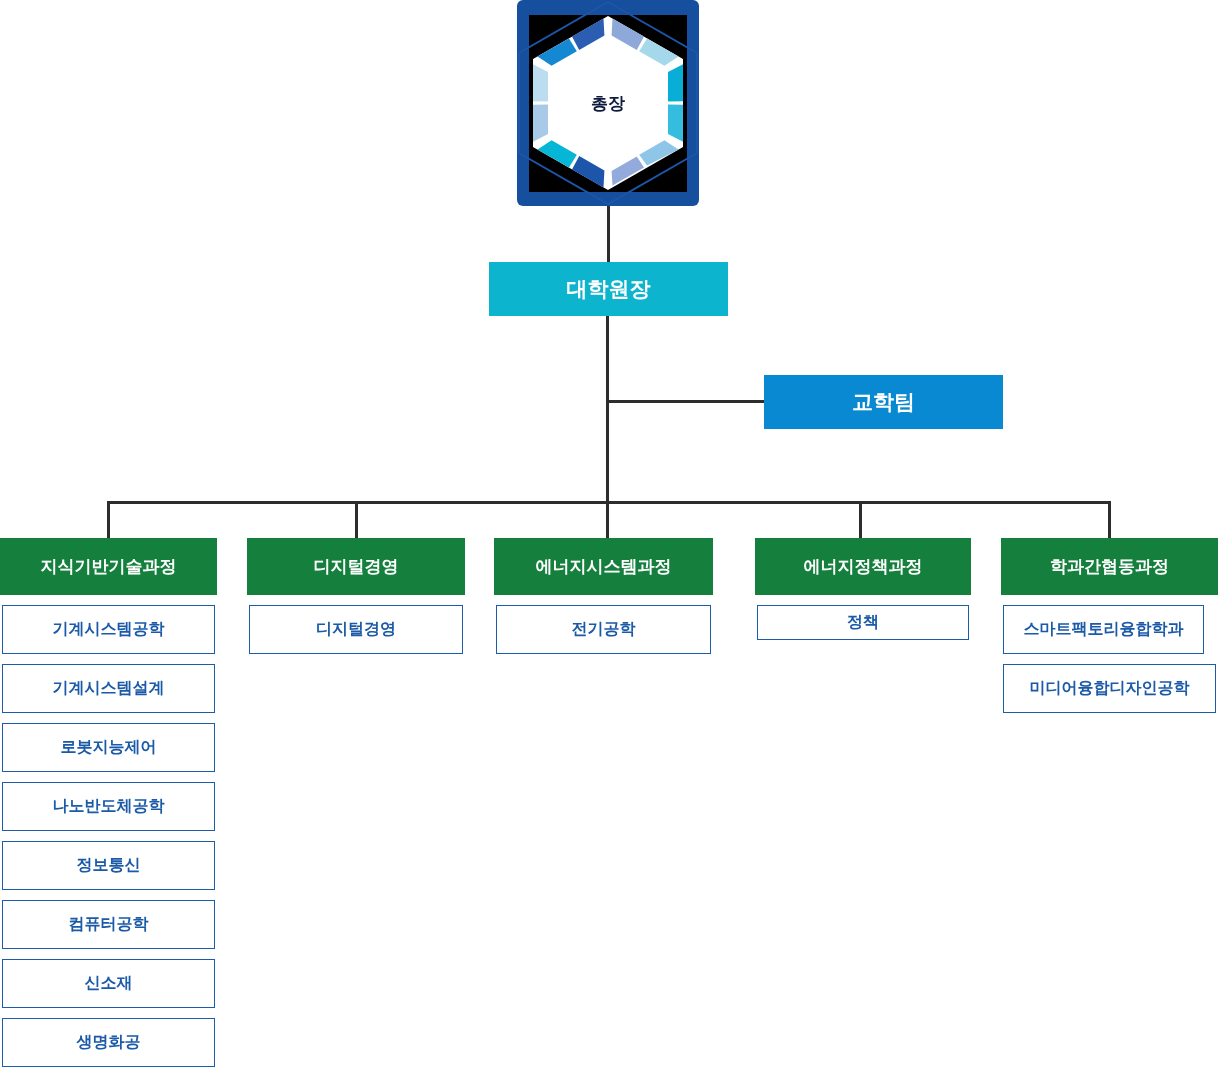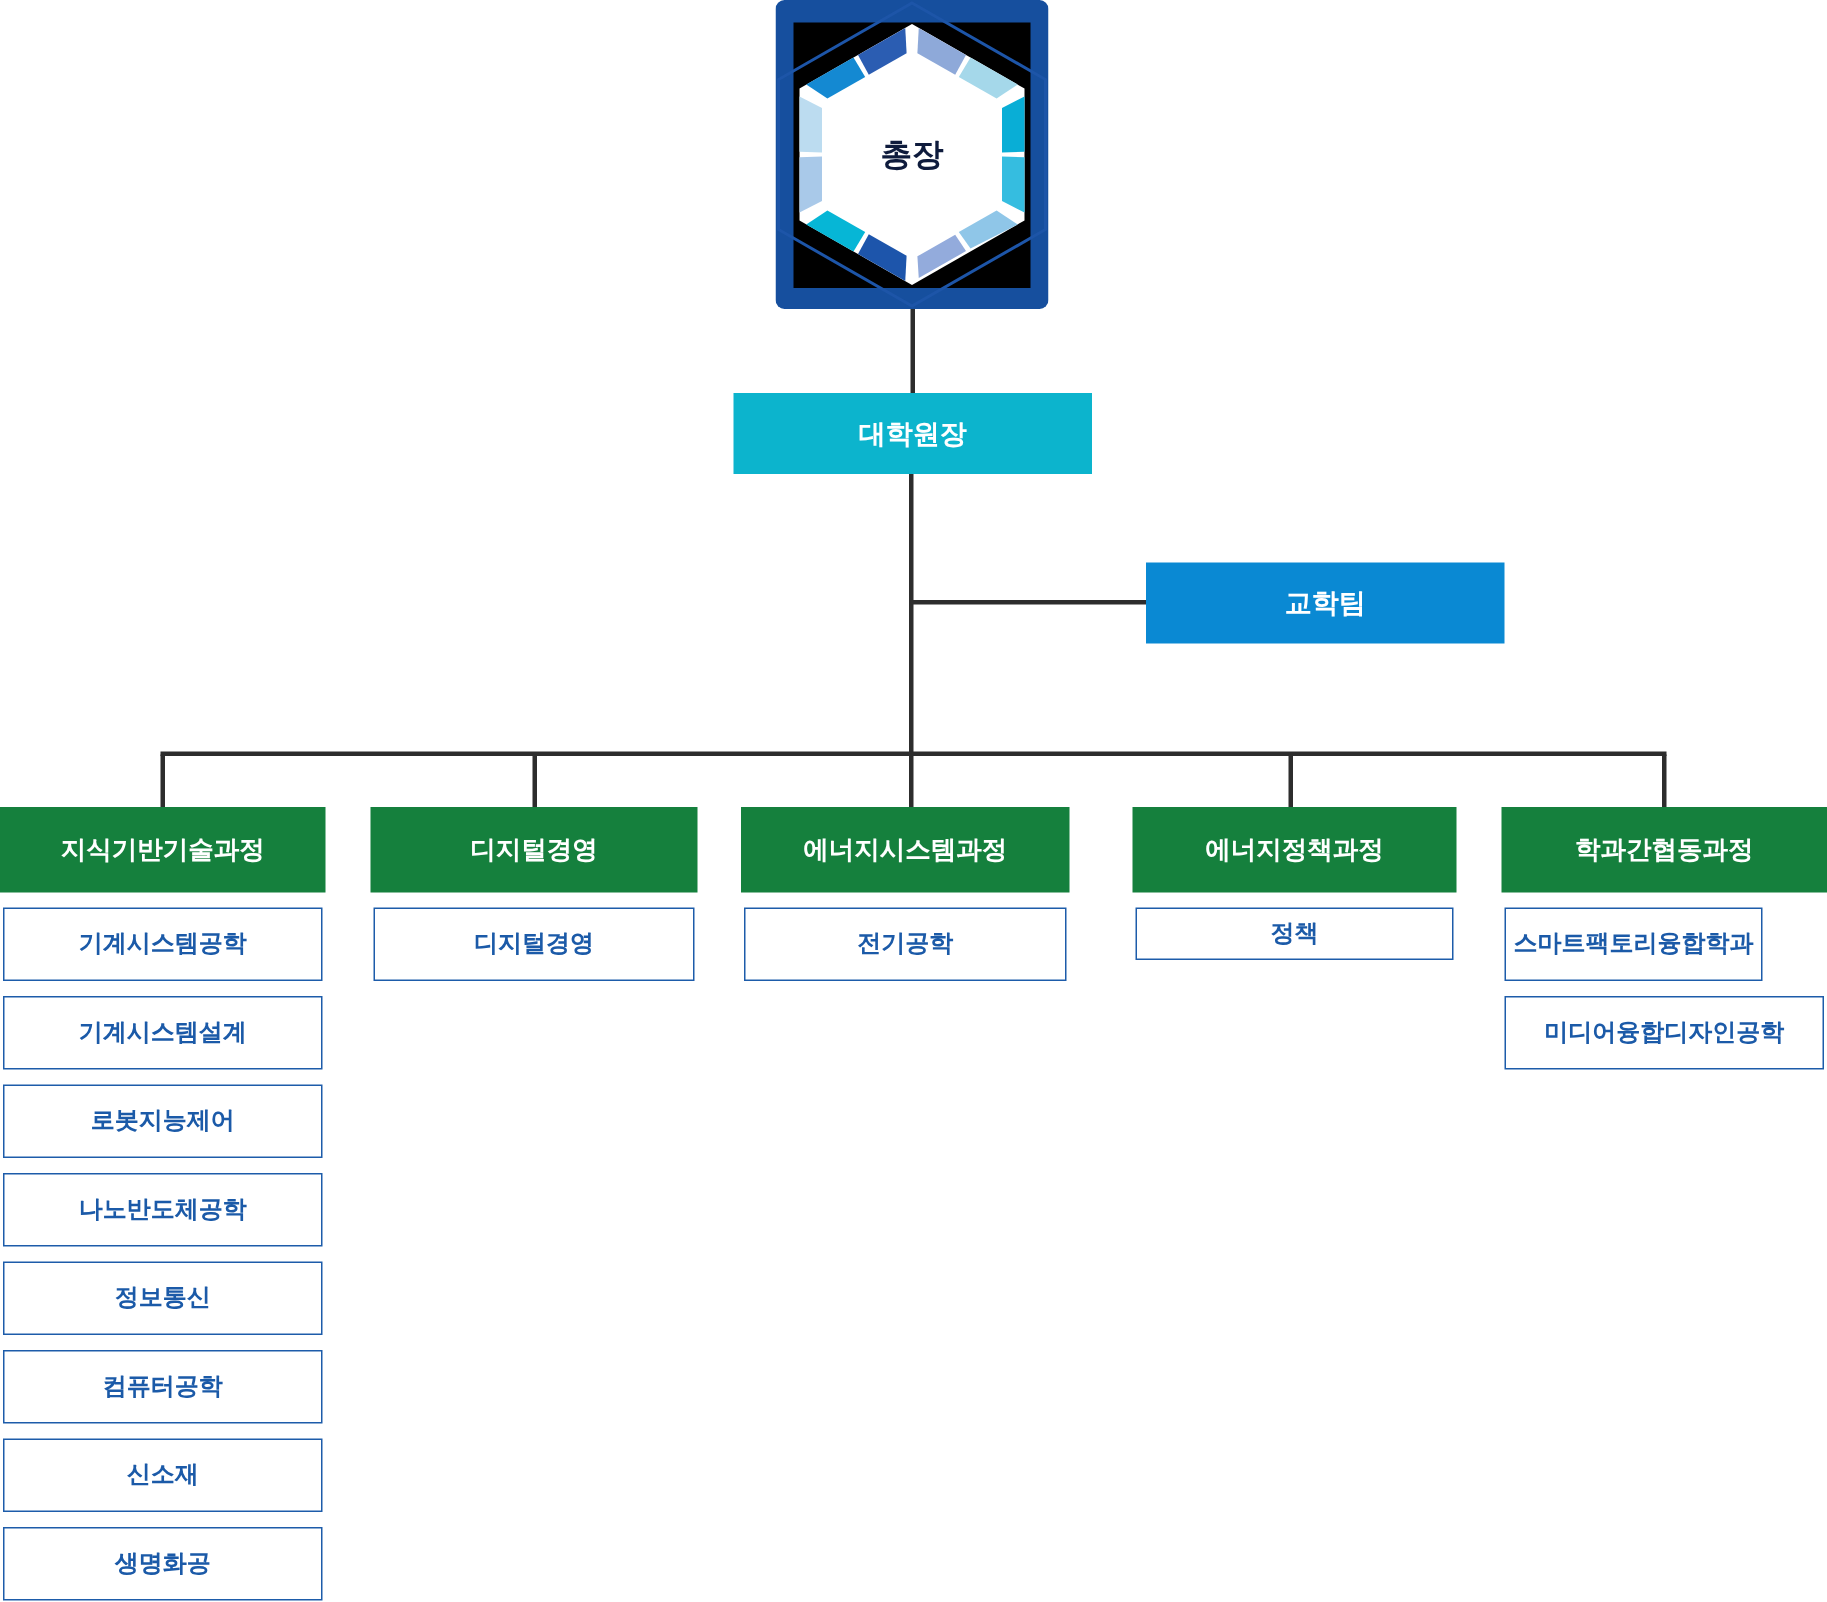--- a/index.html
+++ b/index.html
@@ -7,26 +7,26 @@
     position:relative;width:1218px;height:1068px;background:#ffffff;
     font-family:"Liberation Sans", sans-serif;overflow:hidden;
   }
   .abs{position:absolute;}
   .line{position:absolute;background:#2d2d2d;}
   
   #badge{left:517px;top:0;width:182px;height:206px;}
   #badge-label{
     left:517px;top:0;width:182px;height:206px;
     display:flex;align-items:center;justify-content:center;
-    font-size:21px;font-weight:bold;color:#0e1b3c;pointer-events:none;
+    font-size:17px;font-weight:bold;color:#0e1b3c;pointer-events:none;
   }
   
   .solid-box{
     display:flex;align-items:center;justify-content:center;
-    color:#ffffff;font-size:18px;font-weight:bold;
+    color:#ffffff;font-size:21px;font-weight:bold;
   }
   #dean-box{left:489px;top:262px;width:239px;height:54px;background:#0cb4cd;}
   #team-box{left:764px;top:375px;width:239px;height:54px;background:#0a89d3;}
   
   .column{position:absolute;top:538px;}
   .col-header{
     box-sizing:border-box;height:57px;background:#15803d;
     display:flex;align-items:center;justify-content:center;
     color:#ffffff;font-size:17px;font-weight:bold;
   }
@@ -94,17 +94,17 @@
       <div class="column" style="left: 494px; width: 219px;">
         <div class="col-header">에너지시스템과정</div>
         <div class="col-item" style="left: 2px; width: 215px; top: 67px; height: 49px;">전기공학</div>
       </div>
       <div class="column" style="left: 755px; width: 216px;">
         <div class="col-header">에너지정책과정</div>
         <div class="col-item" style="left: 2px; width: 212px; top: 67px; height: 35px;">정책</div>
       </div>
       <div class="column" style="left: 1001px; width: 217px; border-radius: 28px;">
         <div class="col-header">학과간협동과정</div>
-        <div class="col-item" style="left: 2px; width: 172px; top: 67px; height: 49px;">스마트팩토리융합학과</div>
+        <div class="col-item" style="left: 2px; width: 201px; top: 67px; height: 49px;">스마트팩토리융합학과</div>
         <div class="col-item" style="left: 2px; width: 213px; top: 126px; height: 49px;">미디어융합디자인공학</div>
       </div>
     </div>
 </div>
 
 </body></html>

